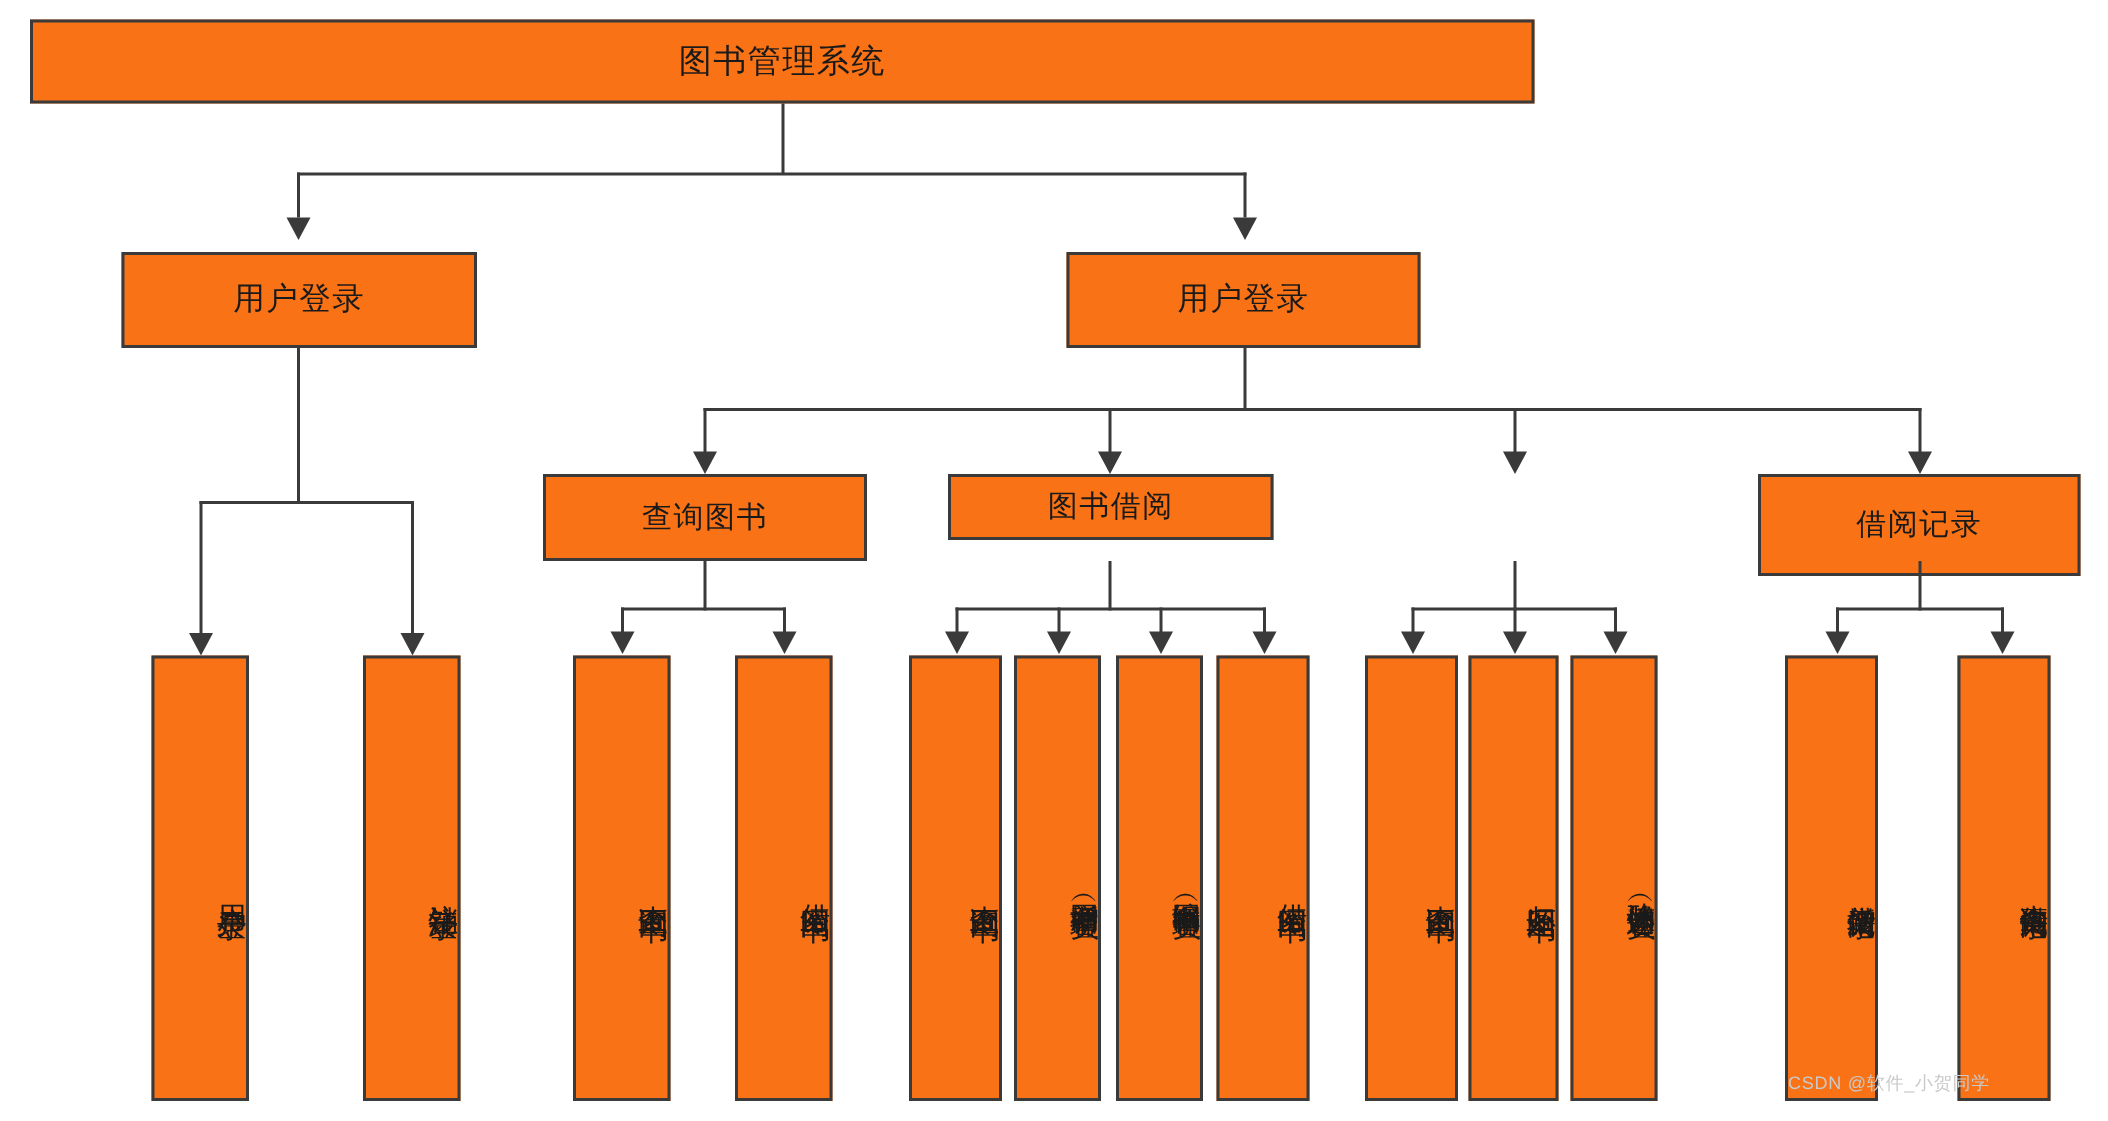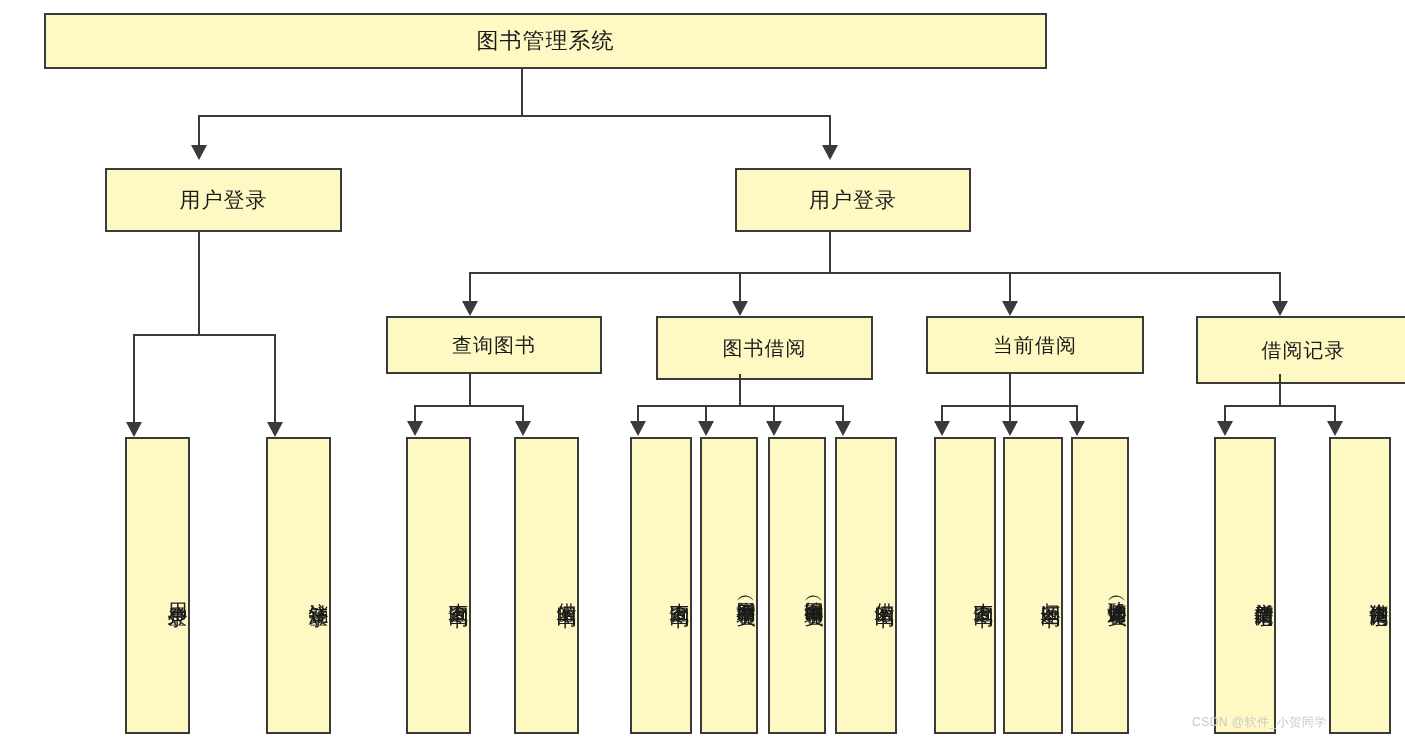--- a/index.html
+++ b/index.html
@@ -16,31 +16,30 @@
     width: 1405px;
     height: 747px;
     background: #ffffff;
     overflow: hidden;
   }
 
   
   .node {
     position: absolute;
     box-sizing: border-box;
-    background: #fef9c3;
+    background: #f97316;
     border: 2px solid #3a3a3a;
     display: flex;
     align-items: center;
     justify-content: center;
     color: #1a1a1a;
     font-size: 21px;
     line-height: 1.25;
     letter-spacing: 1px;
     white-space: nowrap;
-    margin-left: 24px;
   }
   .node.root   { font-size: 22px; }
   .node.lvl2   { font-size: 21px; }
   .node.lvl3   { font-size: 20px; }
 
   
   .node.leaf {
     font-size: 20px;
     letter-spacing: 2px;
     writing-mode: vertical-rl;
@@ -115,23 +114,22 @@
   <div class="vline" style="left:739px; top:272px; height:30px;"></div>
   <div class="vline" style="left:1009px; top:272px; height:30px;"></div>
   <div class="vline" style="left:1279px; top:272px; height:30px;"></div>
   <div class="arrow" style="left:462px; top:301px;"></div>
   <div class="arrow" style="left:732px; top:301px;"></div>
   <div class="arrow" style="left:1002px; top:301px;"></div>
   <div class="arrow" style="left:1272px; top:301px;"></div>
 
   <div class="node lvl3" style="left:362px; top:316px; width:216px; height:58px;">查询图书</div>
 
-  <div class="node lvl3" style="left:632px; top:316px; width:217px; height:64px;">图书借阅</div>
+  <div class="node lvl3" style="left:632px; top:316px; width:217px; height:44px;">图书借阅</div>
 
-  <div class="node lvl3" style="left:902px; top:316px; width:218px; height:58px;">当前借阅</div>
 
   <div class="node lvl3" style="left:1172px; top:316px; width:215px; height:68px;">借阅记录</div>
 
   <div class="vline" style="left:469px; top:374px; height:33px;"></div>
   <div class="hline" style="left:414px; top:405px; width:110px;"></div>
   <div class="vline" style="left:414px; top:405px; height:17px;"></div>
   <div class="vline" style="left:522px; top:405px; height:17px;"></div>
   <div class="arrow" style="left:407px; top:421px;"></div>
   <div class="arrow" style="left:515px; top:421px;"></div>
 

